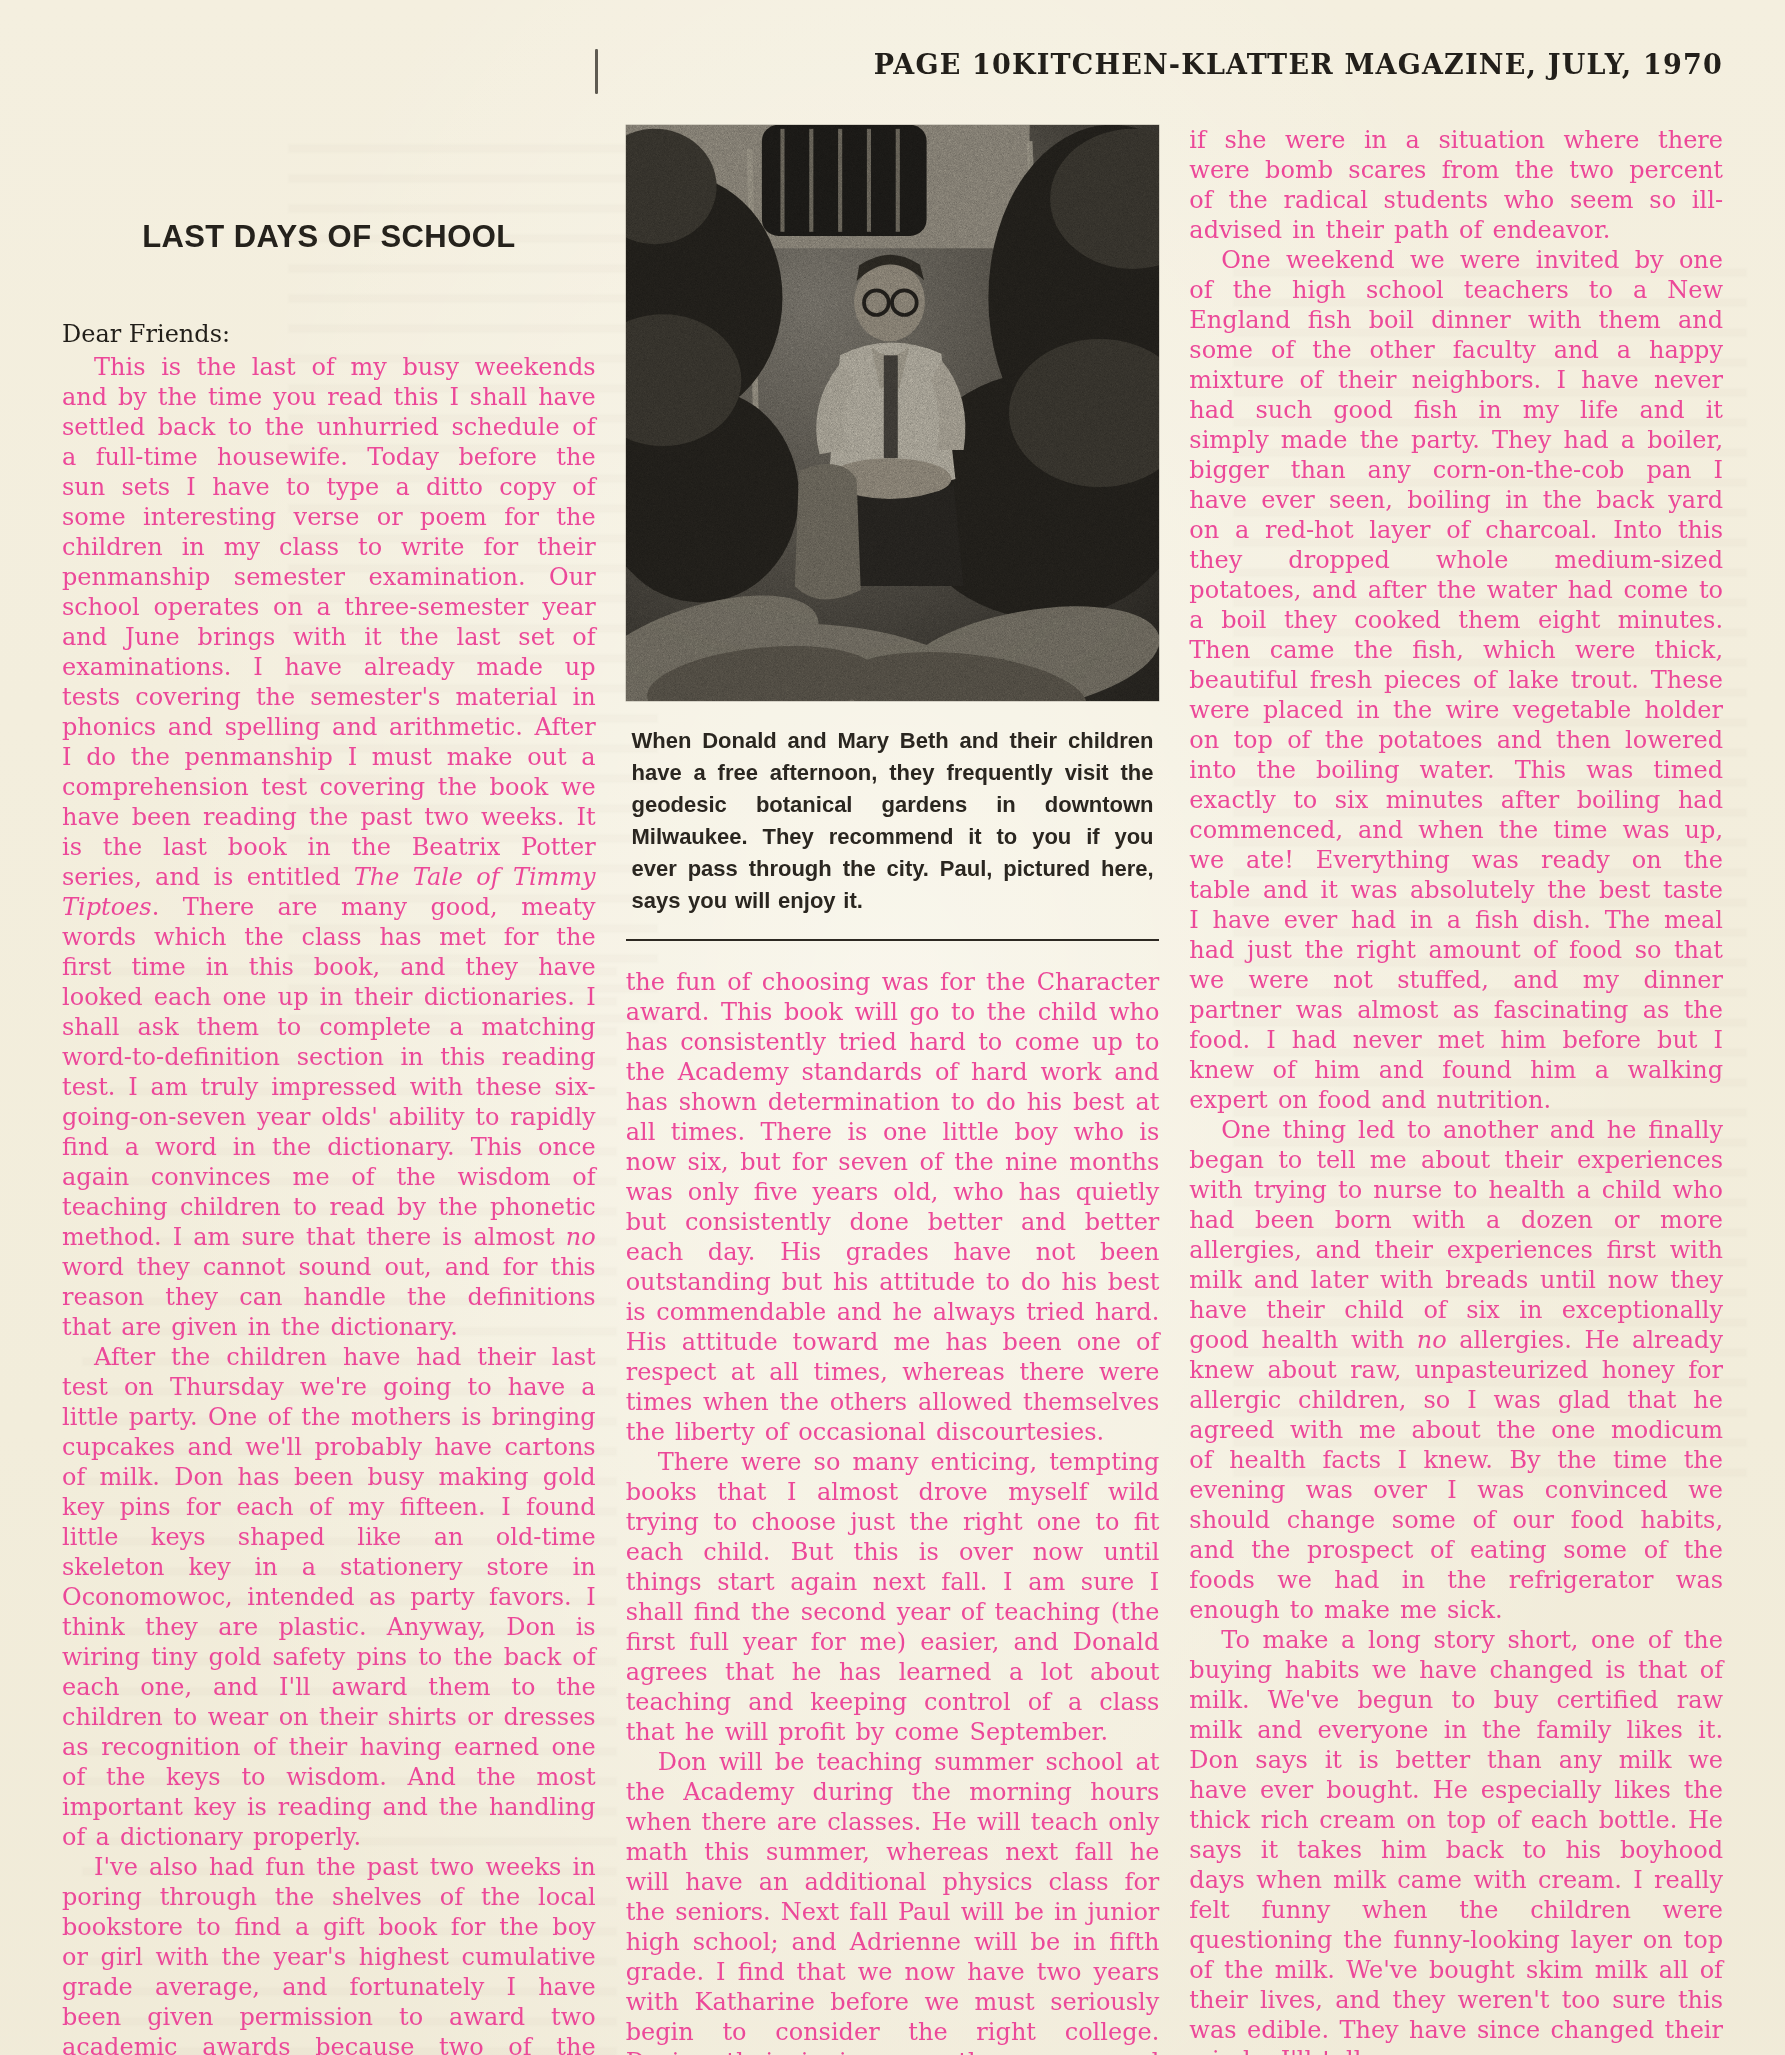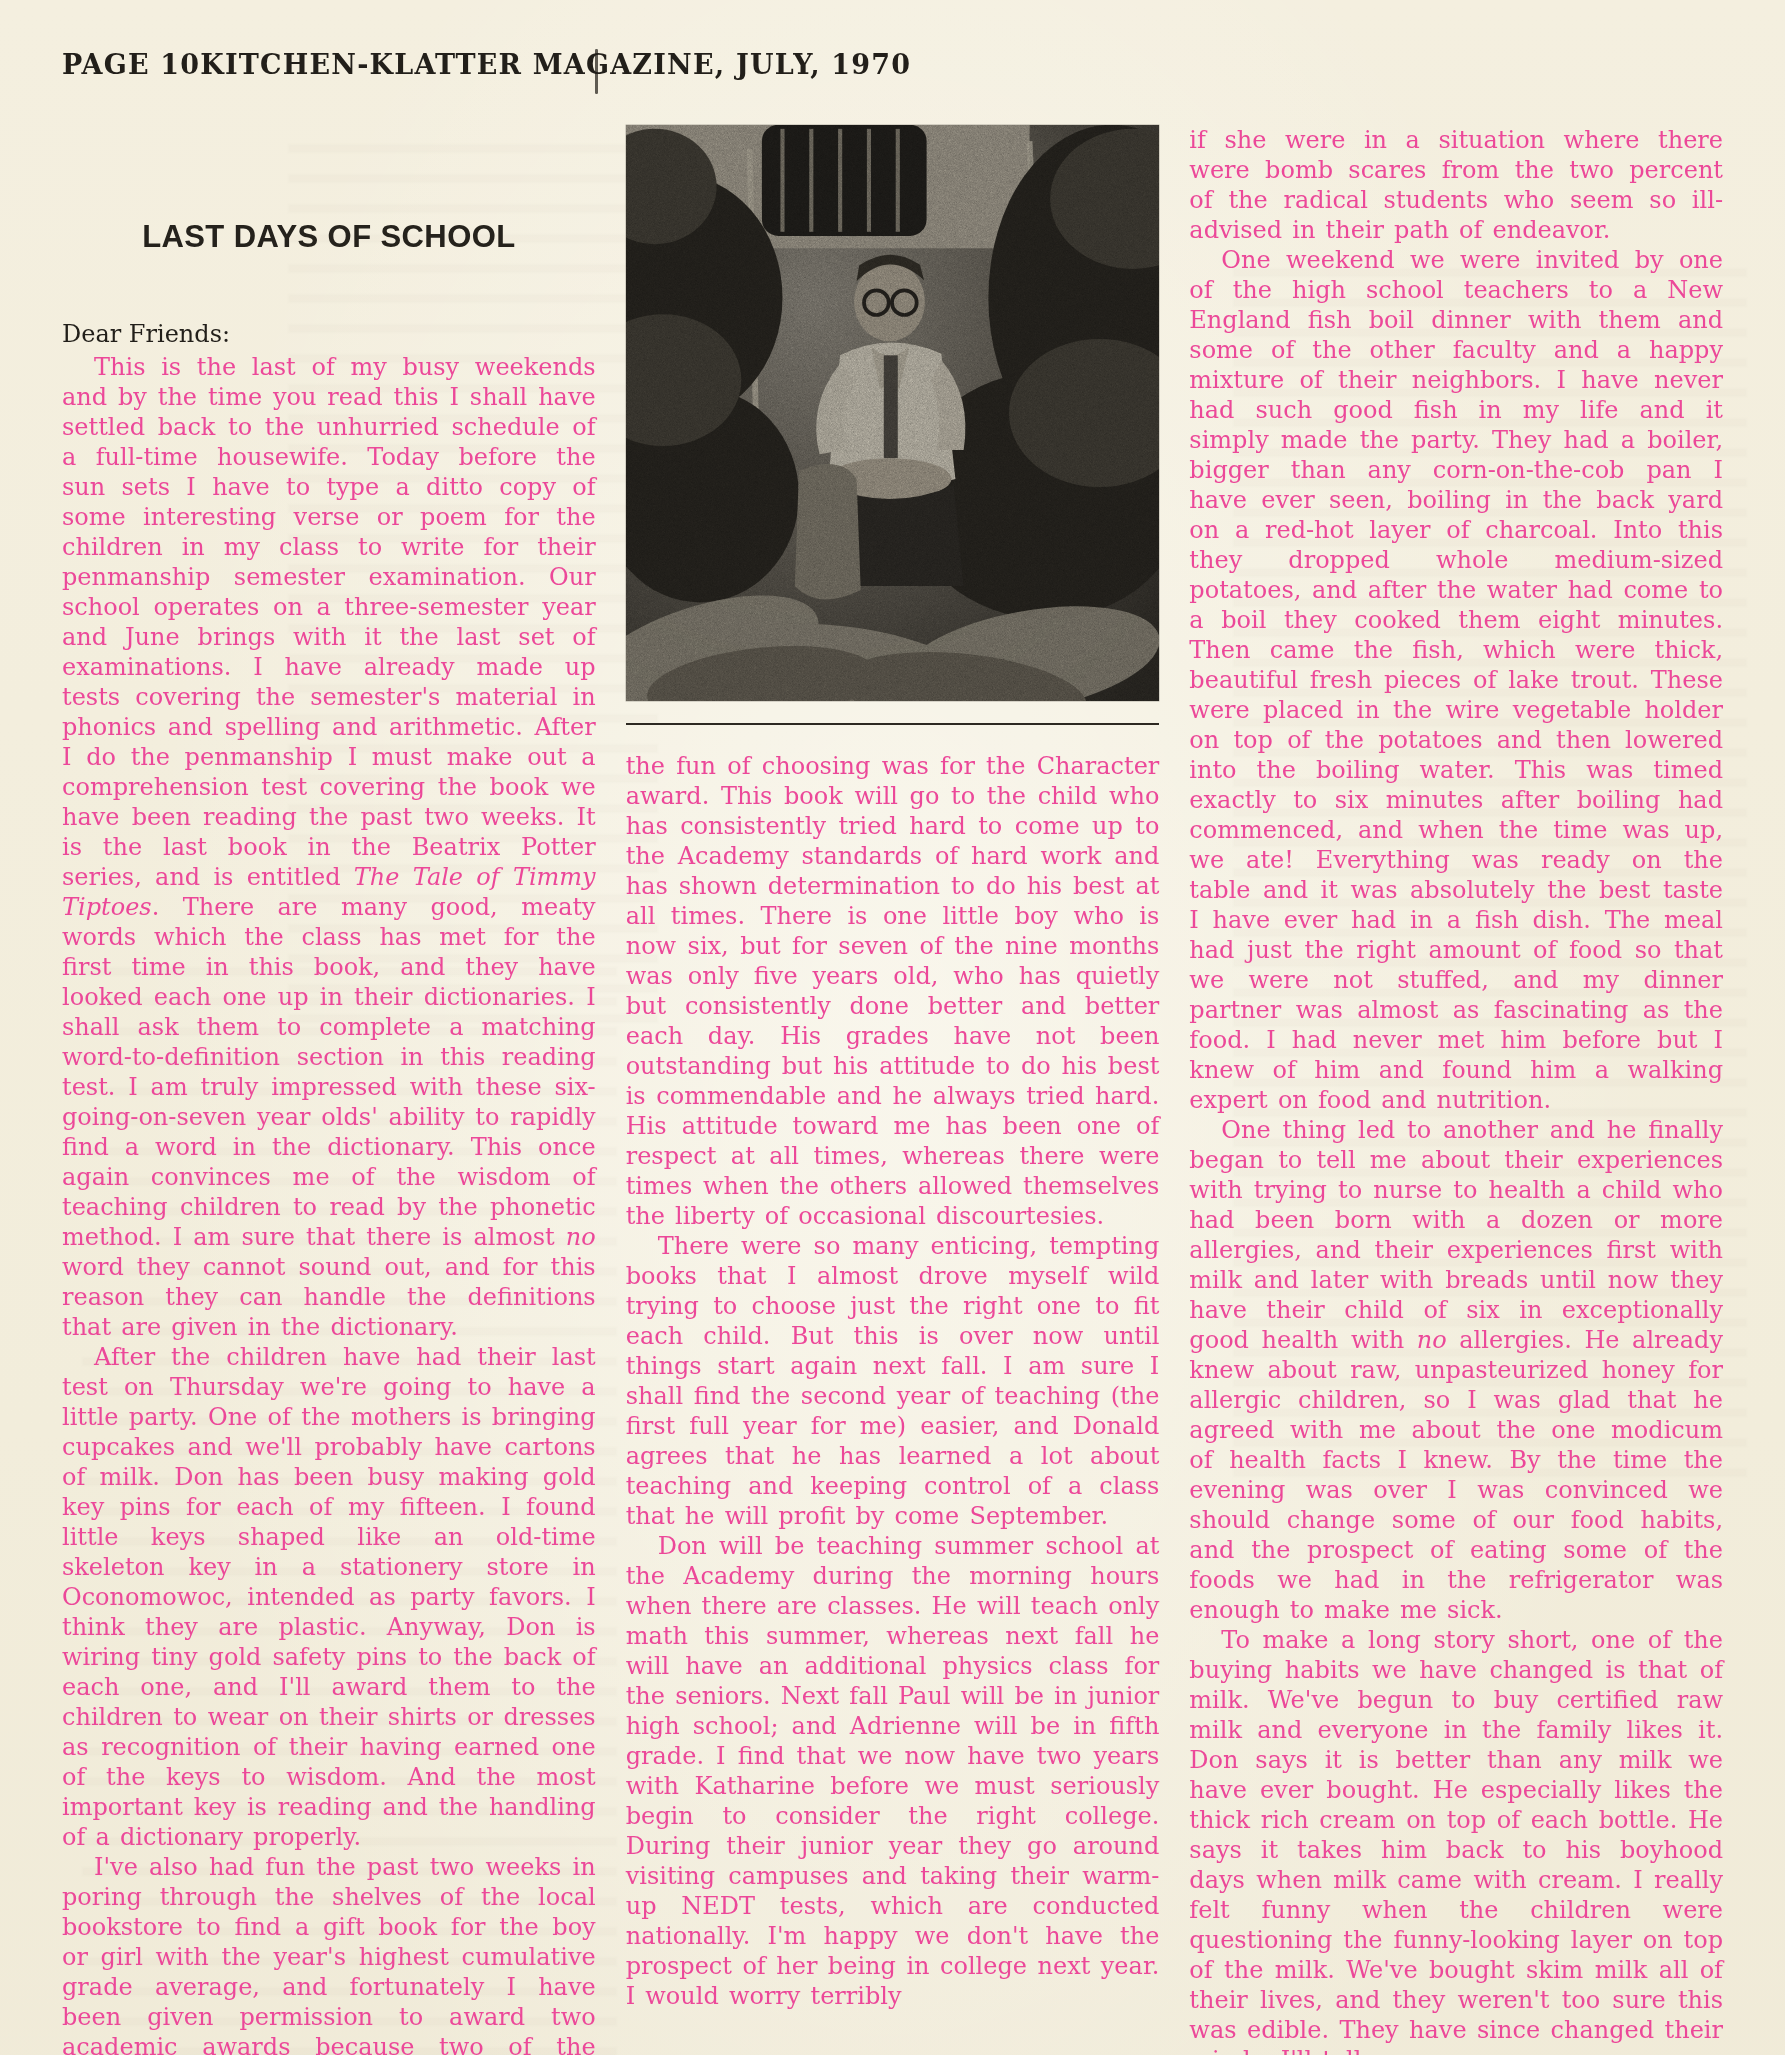--- a/index.html
+++ b/index.html
@@ -21,21 +21,21 @@
     filter:blur(1.2px);
   }
   .ghost.g1{left:288px;top:123px;width:370px;height:905px;}
   .ghost.g2{left:1233px;top:247px;width:514px;height:1233px;}
   .ghost.g3{left:82px;top:946px;width:535px;height:1233px;}
   .stray-mark{
     position:absolute;left:595px;top:49px;width:2.9px;height:45px;
     background:#3a362e;opacity:.8;border-radius:1.2px;
   }
   .masthead{
-    display:flex;justify-content:flex-start;align-items:baseline;
+    display:flex;justify-content:flex-end;align-items:baseline;
     font-size:27px;letter-spacing:1.2px;font-weight:bold;
   }
   .columns{
     display:flex;gap:30px;margin-top:45px;
   }
   .col{flex:1 1 0;position:relative;}
   .article-title{
     font-family:"Liberation Sans", sans-serif;
     font-weight:bold;font-size:31px;line-height:2.15;
     text-align:center;letter-spacing:0.4px;
@@ -167,20 +167,21 @@
             <ellipse cx="540" cy="1330" rx="330" ry="110" transform="rotate(8 540 1330)"></ellipse>
             <ellipse cx="980" cy="1300" rx="320" ry="120" transform="rotate(-10 980 1300)"></ellipse>
           </g>
           <g fill="#6f695d">
             <ellipse cx="330" cy="1360" rx="280" ry="90" transform="rotate(-6 330 1360)"></ellipse>
             <ellipse cx="820" cy="1380" rx="300" ry="95" transform="rotate(6 820 1380)"></ellipse>
           </g>
           <rect width="1296" height="1400" filter="url(#grain)" opacity=".5" fill="none"></rect>
         </svg>
       </div>
+      <p class="photo-caption">When Donald and Mary Beth and their children have a free afternoon, they frequently visit the geodesic botanical gardens in downtown Milwaukee. They recommend it to you if you ever pass through the city. Paul, pictured here, says you will enjoy it.</p>
       <hr class="caption-rule">
       <div>
           <p class="para"><span>the fun of choosing was for the Character award. This book will go to the child who has consistently tried hard to come up to the Academy standards of hard work and has shown determination to do his best at all times. There is one little boy who is now six, but for seven of the nine months was only five years old, who has quietly but consistently done better and better each day. His grades have not been outstanding but his attitude to do his best is commendable and he always tried hard. His attitude toward me has been one of respect at all times, whereas there were times when the others allowed themselves the liberty of occasional discourtesies.</span></p>
           <p class="para indent"><span>There were so many enticing, tempting books that I almost drove myself wild trying to choose just the right one to fit each child. But this is over now until things start again next fall. I am sure I shall find the second year of teaching (the first full year for me) easier, and Donald agrees that he has learned a lot about teaching and keeping control of a class that he will profit by come September.</span></p>
           <p class="para indent"><span>Don will be teaching summer school at the Academy during the morning hours when there are classes. He will teach only math this summer, whereas next fall he will have an additional physics class for the seniors. Next fall Paul will be in junior high school; and Adrienne will be in fifth grade. I find that we now have two years with Katharine before we must seriously begin to consider the right college. During their junior year they go around visiting campuses and taking their warm-up NEDT tests, which are conducted nationally. I'm happy we don't have the prospect of her being in college next year. I would worry terribly</span></p>
         </div>
     </div>
 
     <div class="col">
       <div>

